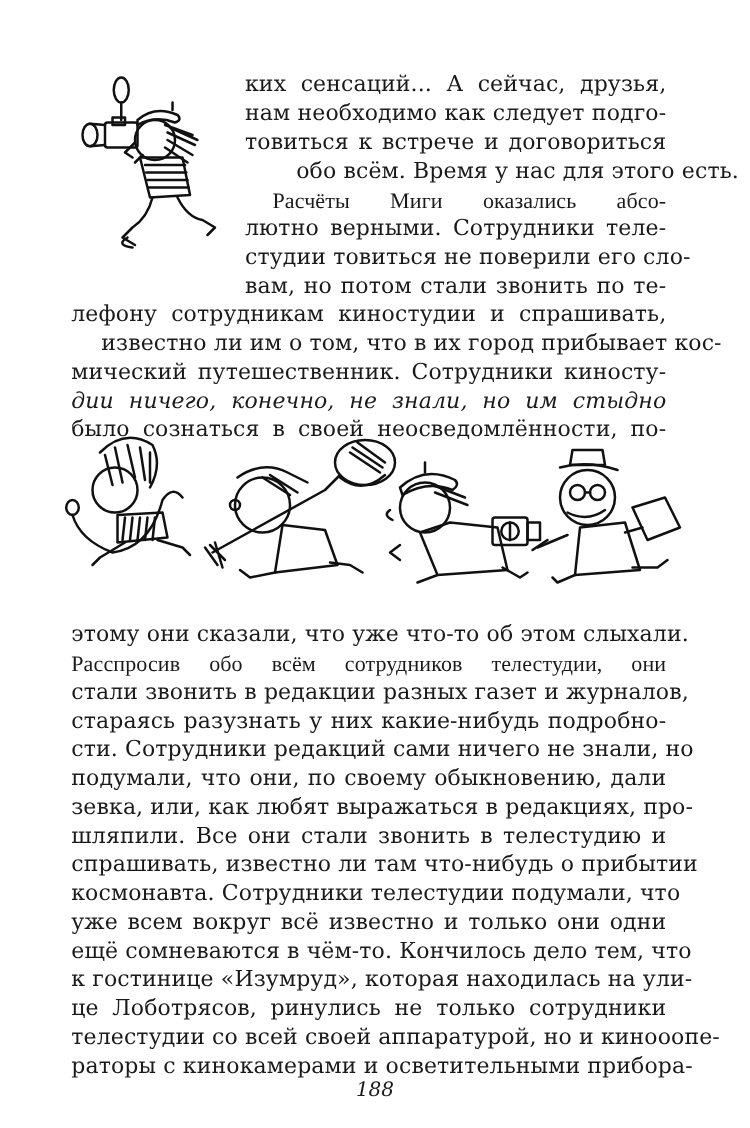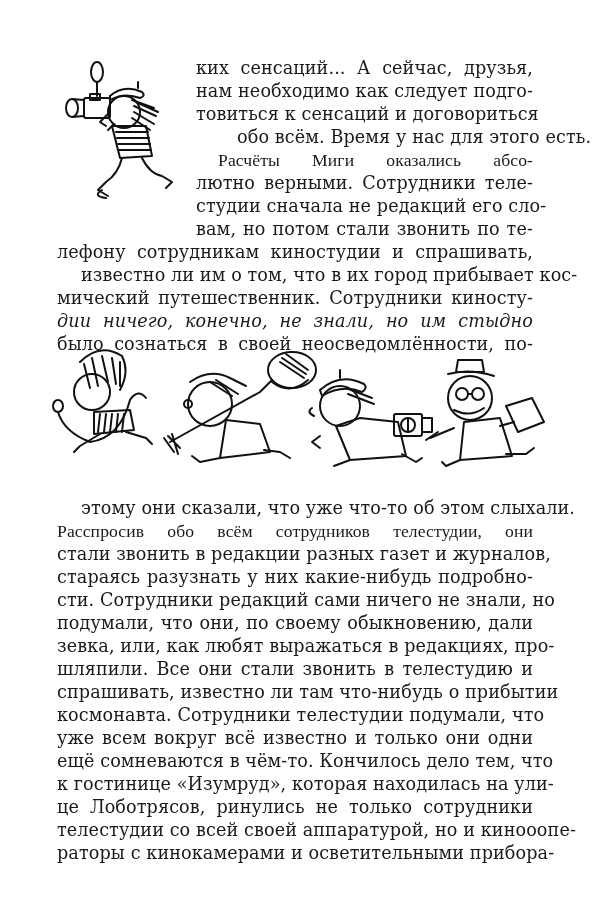--- a/index.html
+++ b/index.html
@@ -81,25 +81,25 @@
 
       <path d="M60 100 Q56 116 44 124 L36 132 L46 138"></path>
       <path d="M80 100 Q88 116 100 118 L110 124 L104 130"></path>
       <path d="M40 132 Q30 138 44 140"></path>
     </g>
   </svg>
 
   <div>
     <div class="line" style="left:196px; top:57px; width:337px;">ких сенсаций... А сейчас, друзья,</div>
     <div class="line" style="left:196px; top:80px; width:337px;">нам необходимо как следует подго-</div>
-    <div class="line" style="left:196px; top:103px; width:337px;">товиться к сенсаций и договориться</div>
+    <div class="line" style="left:196px; top:103px; width:337px;">товиться к встрече и договориться</div>
     <div class="line last" style="left:196px; top:126px; width:337px;margin-left:41px;">обо всём. Время у нас для этого есть.</div>
     <div class="line indent" style="left:196px; top:149px; width:337px;">Расчёты Миги оказались абсо-</div>
     <div class="line" style="left:196px; top:172px; width:337px;">лютно верными. Сотрудники теле-</div>
-    <div class="line" style="left:196px; top:195px; width:337px;">студии сначала не редакций его сло-</div>
+    <div class="line" style="left:196px; top:195px; width:337px;">студии товиться не поверили его сло-</div>
     <div class="line" style="left:196px; top:218px; width:337px;">вам, но потом стали звонить по те-</div>
 
     <div class="line" style="left:57px; top:241px; width:476px;">лефону сотрудникам киностудии и спрашивать,</div>
     <div class="line" style="left:57px; top:264px; width:476px;margin-left:24px;">известно ли им о том, что в их город прибывает кос-</div>
     <div class="line" style="left:57px; top:287px; width:476px;">мический путешественник. Сотрудники киносту-</div>
     <div class="line" style="left:57px; top:310px; width:476px;font-style:italic;">дии ничего, конечно, не знали, но им стыдно</div>
     <div class="line" style="left:57px; top:333px; width:476px;">было сознаться в своей неосведомлённости, по-</div>
   </div>
 
   <svg class="illus" style="left:50px; top:342px;" width="500" height="130" viewBox="0 0 500 130">
@@ -156,31 +156,32 @@
         <path d="M380 96 L404 86"></path>
         <line x1="376" y1="98" x2="388" y2="90"></line>
         <path d="M456 64 L482 56 L494 80 L468 90 Z"></path>
         <path d="M450 84 L464 80"></path>
         <path d="M410 118 L396 124 L392 120 M456 112 L476 112 L484 106"></path>
       </g>
     </g>
   </svg>
 
   <div>
-    <div class="line" style="left:57px; top:497px; width:476px;margin-left:24px;">этому они сказали, что уже что-то об этом слыхали.</div>
+    <div class="line" style="left:57px; top:497px; width:476px;">этому они сказали, что уже что-то об этом слыхали.</div>
     <div class="line indent" style="left:57px; top:520px; width:476px; padding-left:0;">Расспросив обо всём сотрудников телестудии, они</div>
     <div class="line" style="left:57px; top:543px; width:476px;">стали звонить в редакции разных газет и журналов,</div>
     <div class="line" style="left:57px; top:566px; width:476px;">стараясь разузнать у них какие-нибудь подробно-</div>
     <div class="line" style="left:57px; top:589px; width:476px;">сти. Сотрудники редакций сами ничего не знали, но</div>
     <div class="line" style="left:57px; top:612px; width:476px;">подумали, что они, по своему обыкновению, дали</div>
     <div class="line" style="left:57px; top:635px; width:476px;">зевка, или, как любят выражаться в редакциях, про-</div>
     <div class="line" style="left:57px; top:658px; width:476px;">шляпили. Все они стали звонить в телестудию и</div>
     <div class="line" style="left:57px; top:681px; width:476px;">спрашивать, известно ли там что-нибудь о прибытии</div>
     <div class="line" style="left:57px; top:704px; width:476px;">космонавта. Сотрудники телестудии подумали, что</div>
     <div class="line" style="left:57px; top:727px; width:476px;">уже всем вокруг всё известно и только они одни</div>
     <div class="line" style="left:57px; top:750px; width:476px;">ещё сомневаются в чём-то. Кончилось дело тем, что</div>
     <div class="line" style="left:57px; top:773px; width:476px;">к гостинице «Изумруд», которая находилась на ули-</div>
     <div class="line" style="left:57px; top:796px; width:476px;">це Лоботрясов, ринулись не только сотрудники</div>
     <div class="line" style="left:57px; top:819px; width:476px;">телестудии со всей своей аппаратурой, но и кинооопе-</div>
     <div class="line" style="left:57px; top:842px; width:476px;">раторы с кинокамерами и осветительными прибора-</div>
   </div>
 
+  <div class="page-number" style="top:862px;">188</div>
 </div>
 
 </body></html>

